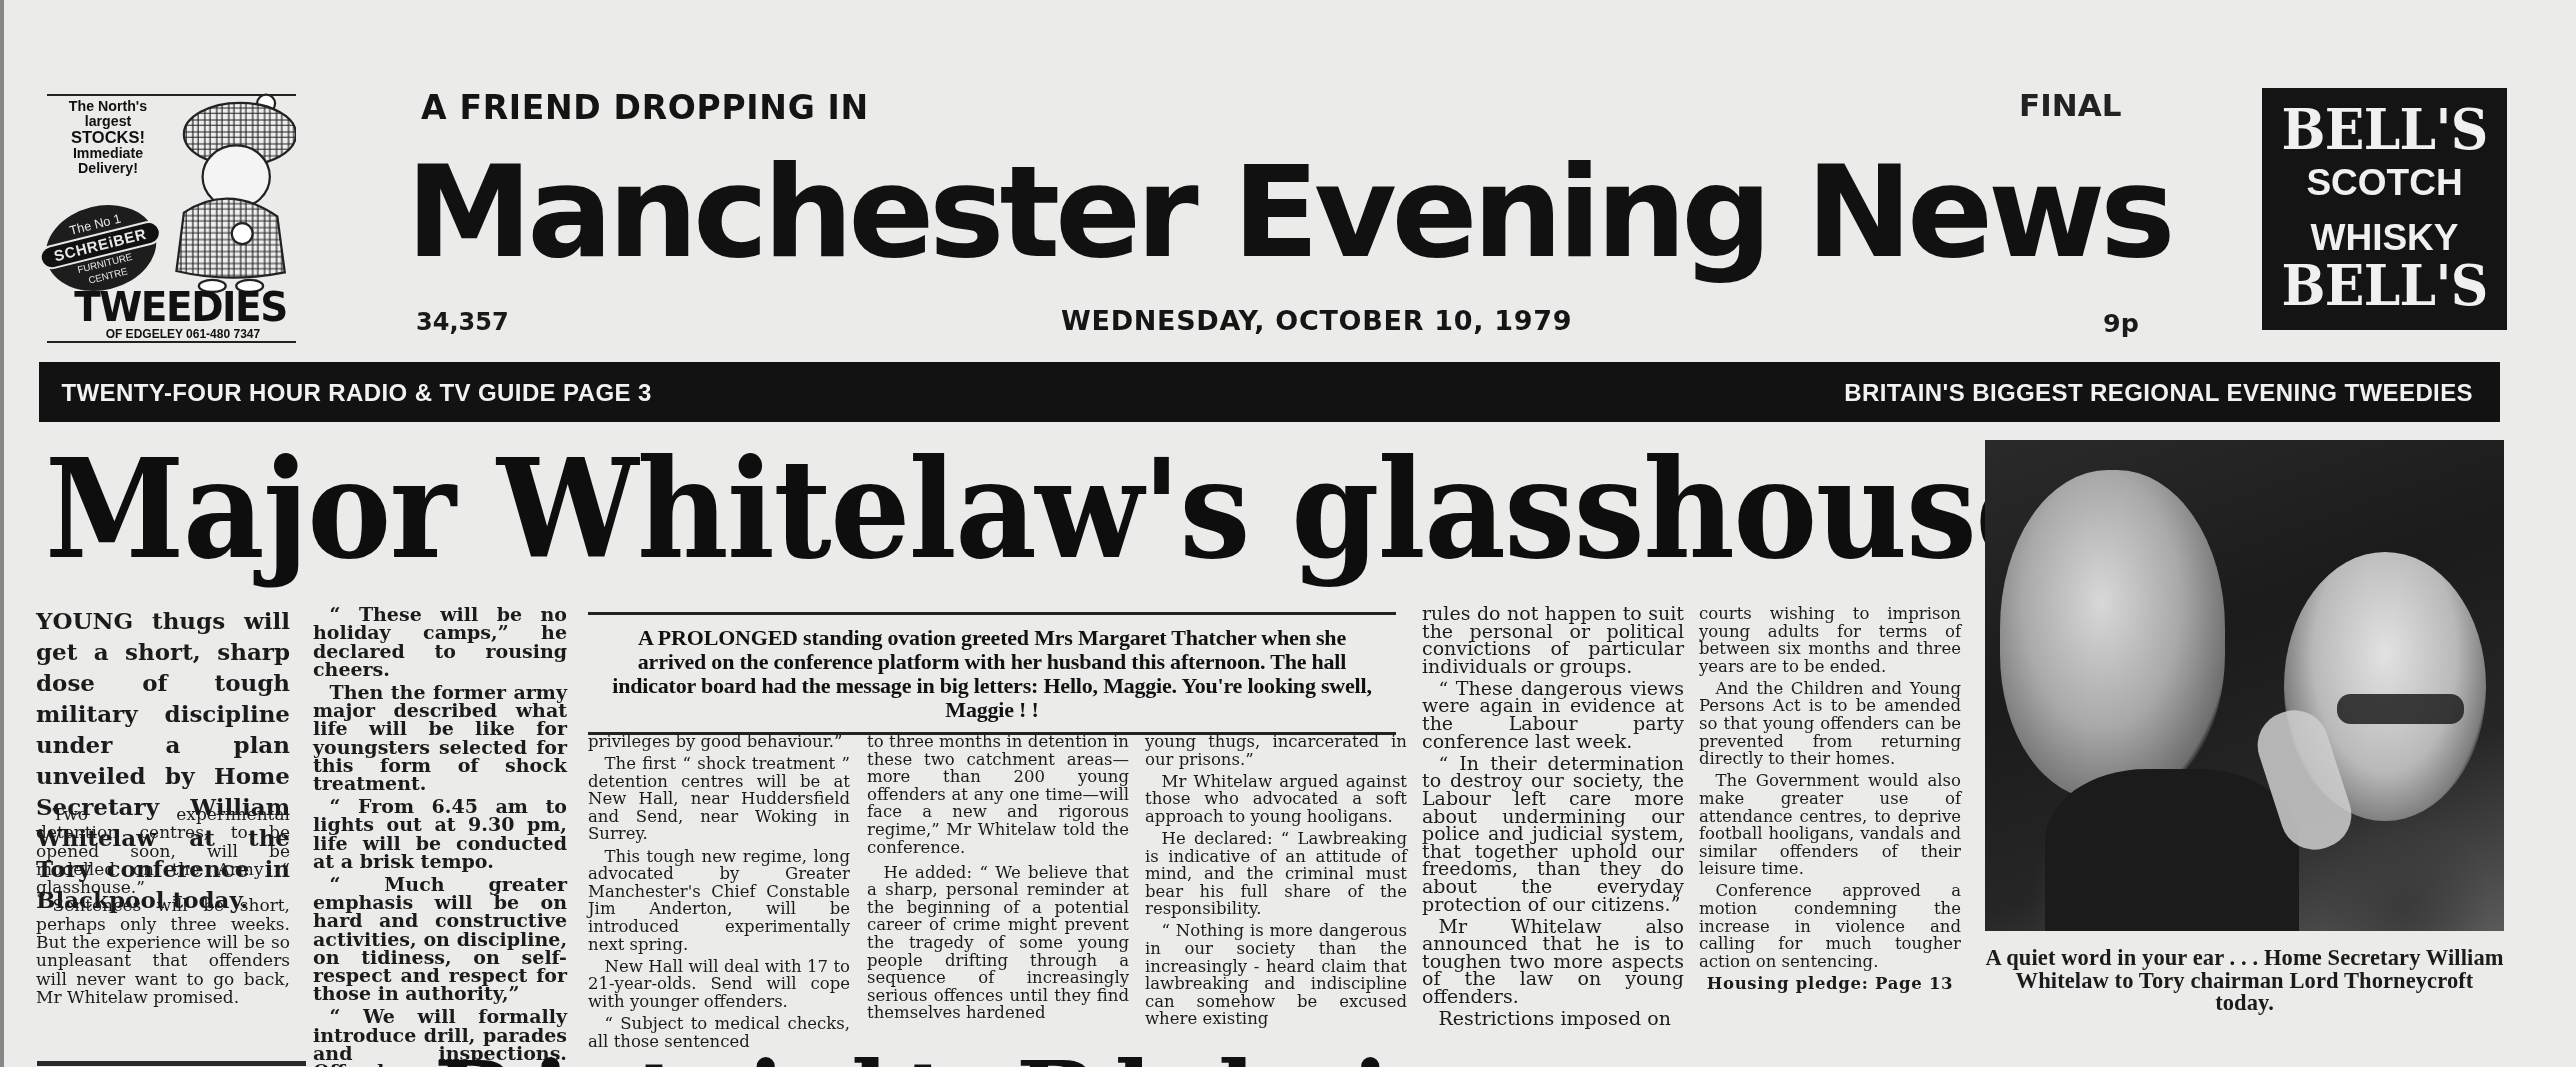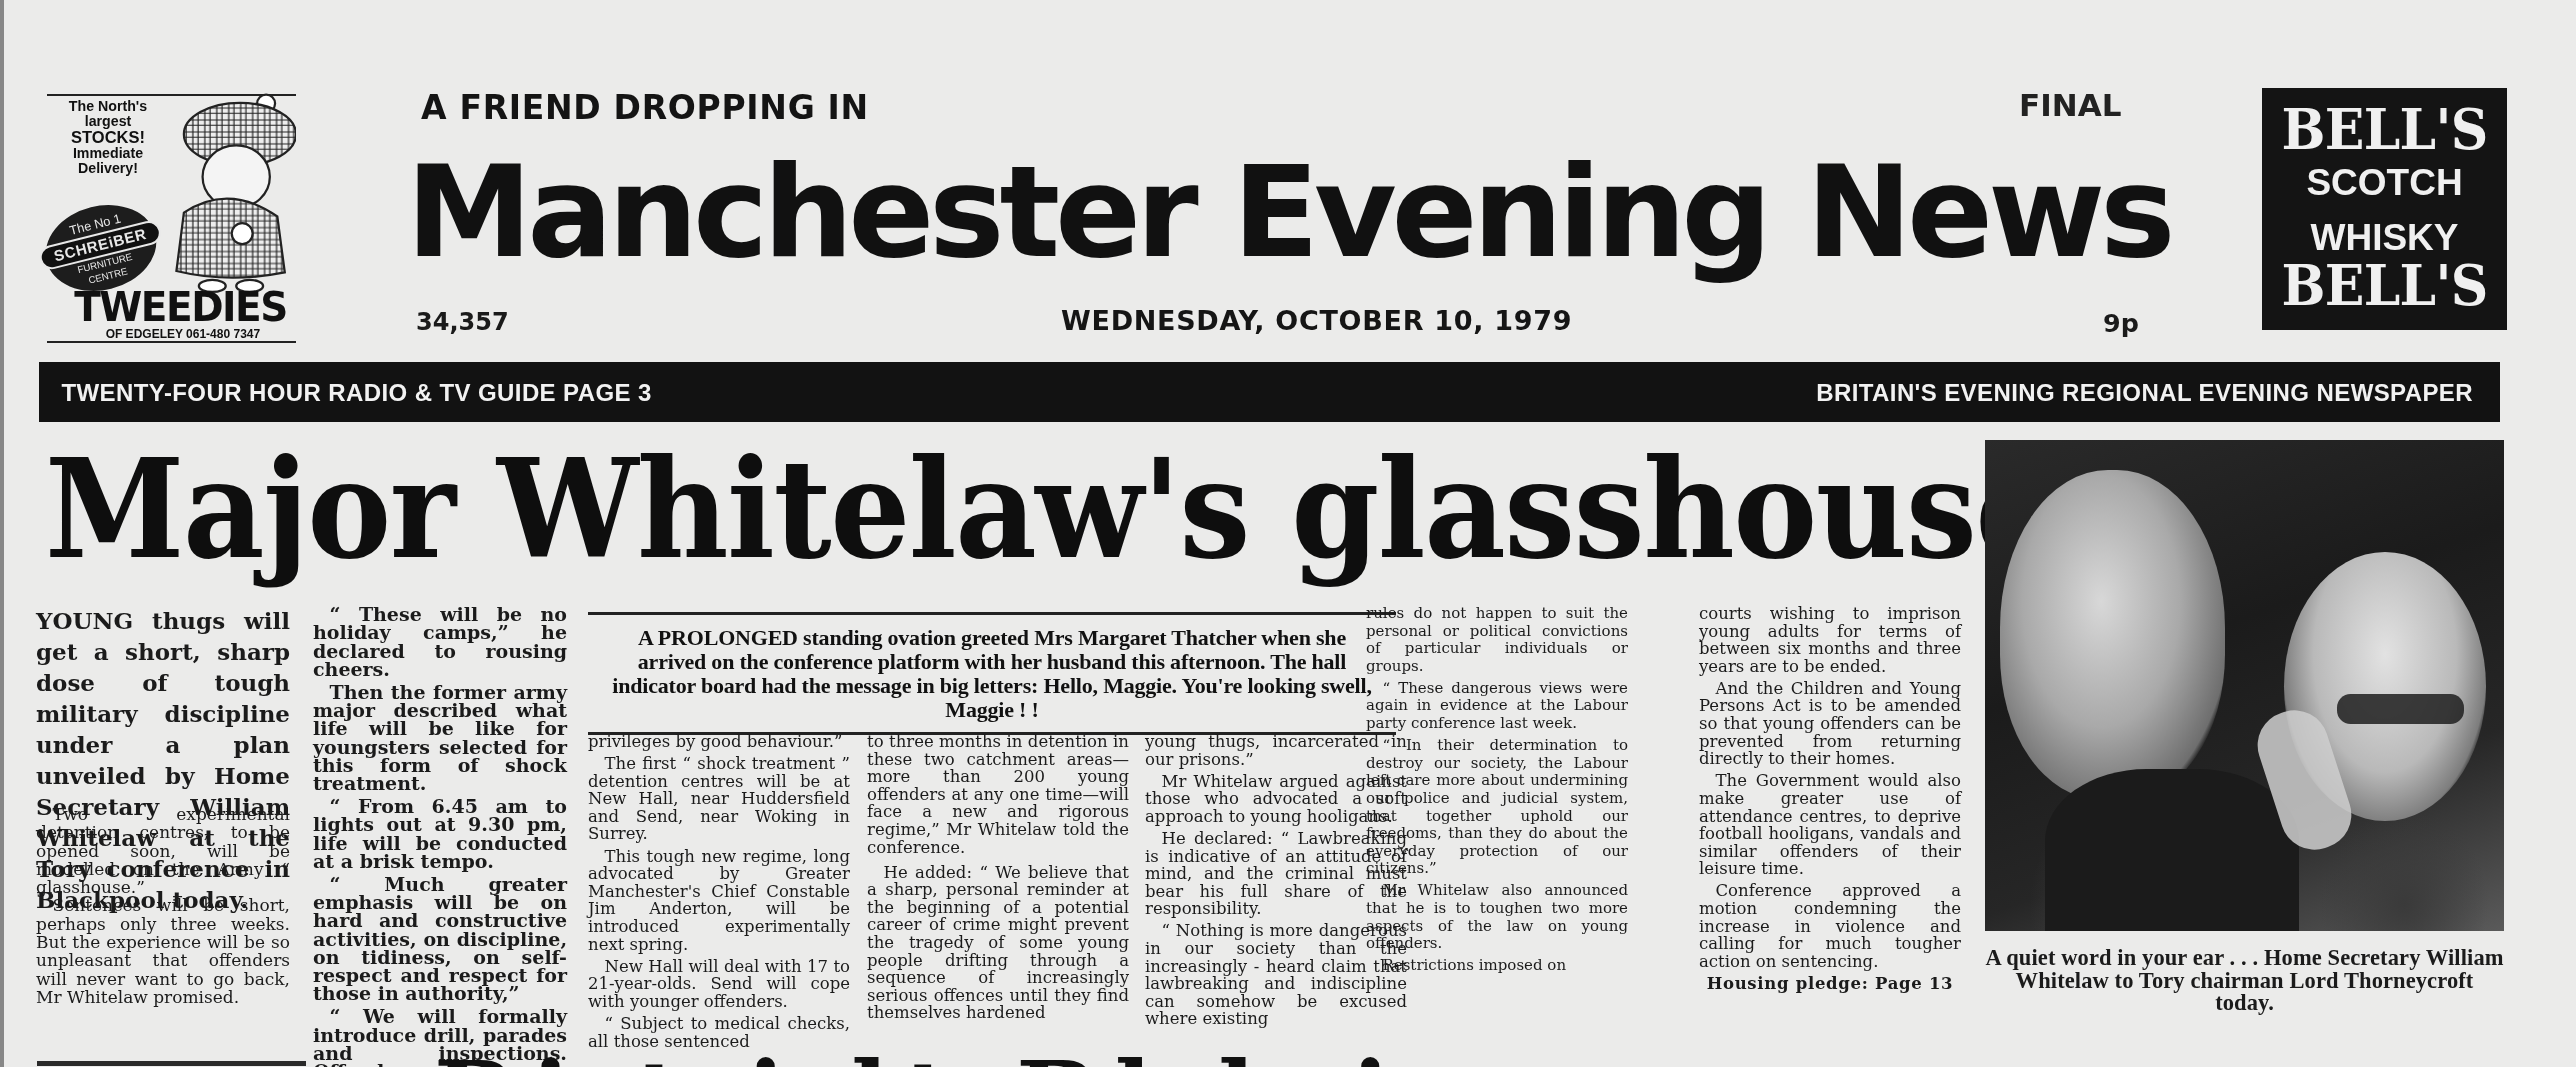--- a/index.html
+++ b/index.html
@@ -124,21 +124,21 @@
   .standfirst {
     left: 588px; top: 612px; width: 808px; padding: 10.5px 15px;
     border-top: 3px solid #222; border-bottom: 3px solid #222;
     font-family: "Liberation Serif", serif; font-weight: 700; font-size: 22px; line-height: 24px;
     text-align: center; color: #111; letter-spacing: -0.2px;
   }
 
   .col3 { left: 588px; top: 733px; width: 262px; font-size: 16.5px; line-height: 17.6px; }
   .col4 { left: 867px; top: 733px; width: 262px; font-size: 16.5px; line-height: 17.6px; }
   .col5 { left: 1145px; top: 733px; width: 262px; font-size: 16.5px; line-height: 17.6px; }
-  .col6 { left: 1366px; top: 605px; width: 262px; font-size: 15px; line-height: 17.6px; }
+  .col6 { left: 1422px; top: 605px; width: 262px; font-size: 19px; line-height: 17.6px; }
   .col7 { left: 1699px; top: 605px; width: 262px; font-size: 16.5px; line-height: 17.6px; }
   .col3 p, .col4 p, .col5 p, .col6 p, .col7 p { margin-bottom: 4.5px; }
   .col4 p + p { margin-top: 7.5px; }
   .xref { text-align: center; font-weight: 700; text-indent: 0 !important; letter-spacing: 0.7px; }
 
   
   .photo {
     left: 1985px; top: 440px; width: 519px; height: 491px; overflow: hidden;
     background:
       radial-gradient(ellipse 105px 127px at 157px 195px, #c9c9c9 0%, #8f8f8f 60%, transparent 75%),
@@ -221,21 +221,21 @@
 
 <div class="abs bells">
   <div class="b1">BELL'S</div>
   <div class="s1">SCOTCH</div>
   <div class="s1" style="margin-top:15px">WHISKY</div>
   <div class="b2">BELL'S</div>
 </div>
 
 <div class="abs banner">
   <span class="left">TWENTY-FOUR HOUR RADIO &amp; TV GUIDE PAGE 3</span>
-  <span class="right">BRITAIN'S EVENING REGIONAL EVENING NEWSPAPER</span>
+  <span class="right">BRITAIN'S BIGGEST REGIONAL EVENING TWEEDIES</span>
 </div>
 
 <div class="abs headline">Major Whitelaw's glasshouse</div>
 
 <div class="abs col lead">
   <p class="first">YOUNG thugs will get a short, sharp dose of tough military discipline under a plan unveiled by Home Secretary William Whitelaw at the Tory conference in Blackpool today.</p>
 </div>
 <div class="abs col lead-body">
   <p>Two experimental detention centres, to be opened soon, will be modelled on the Army “ glasshouse.”</p>
   <p>Sentences will be short, perhaps only three weeks. But the experience will be so unpleasant that offenders will never want to go back, Mr Whitelaw promised.</p>

